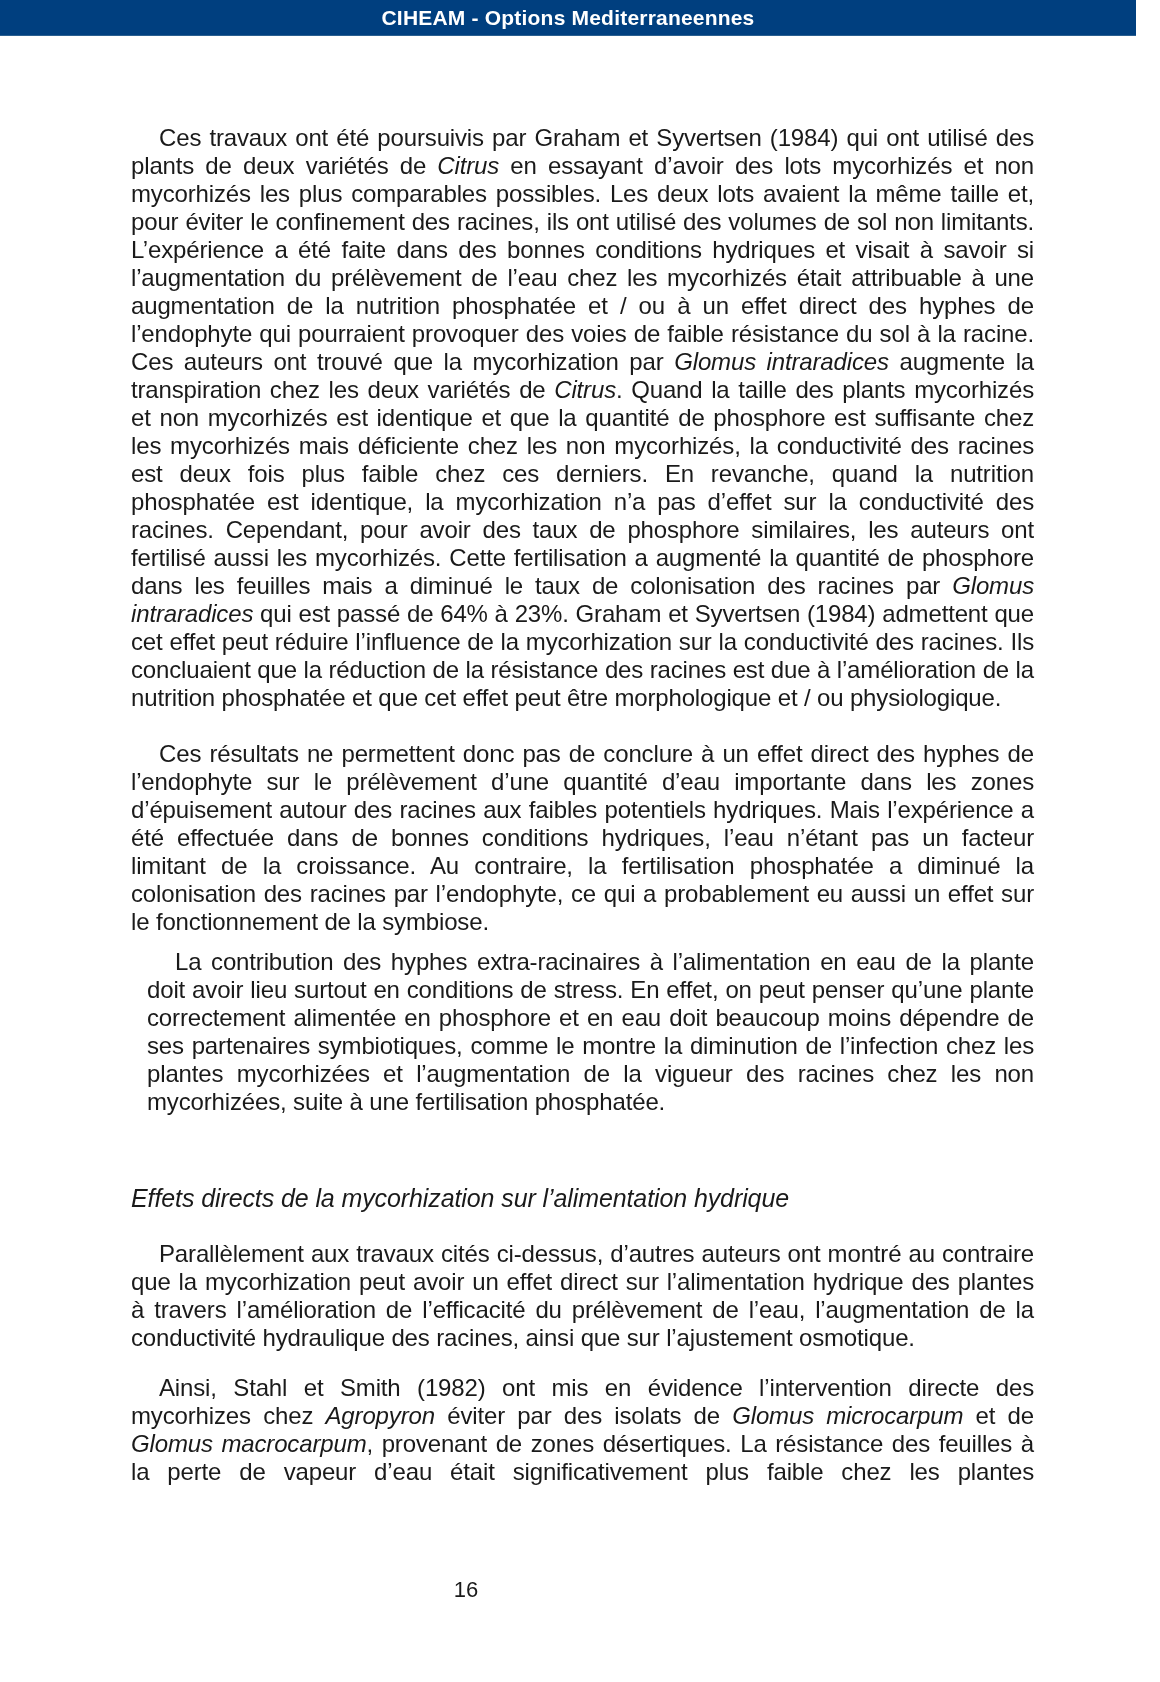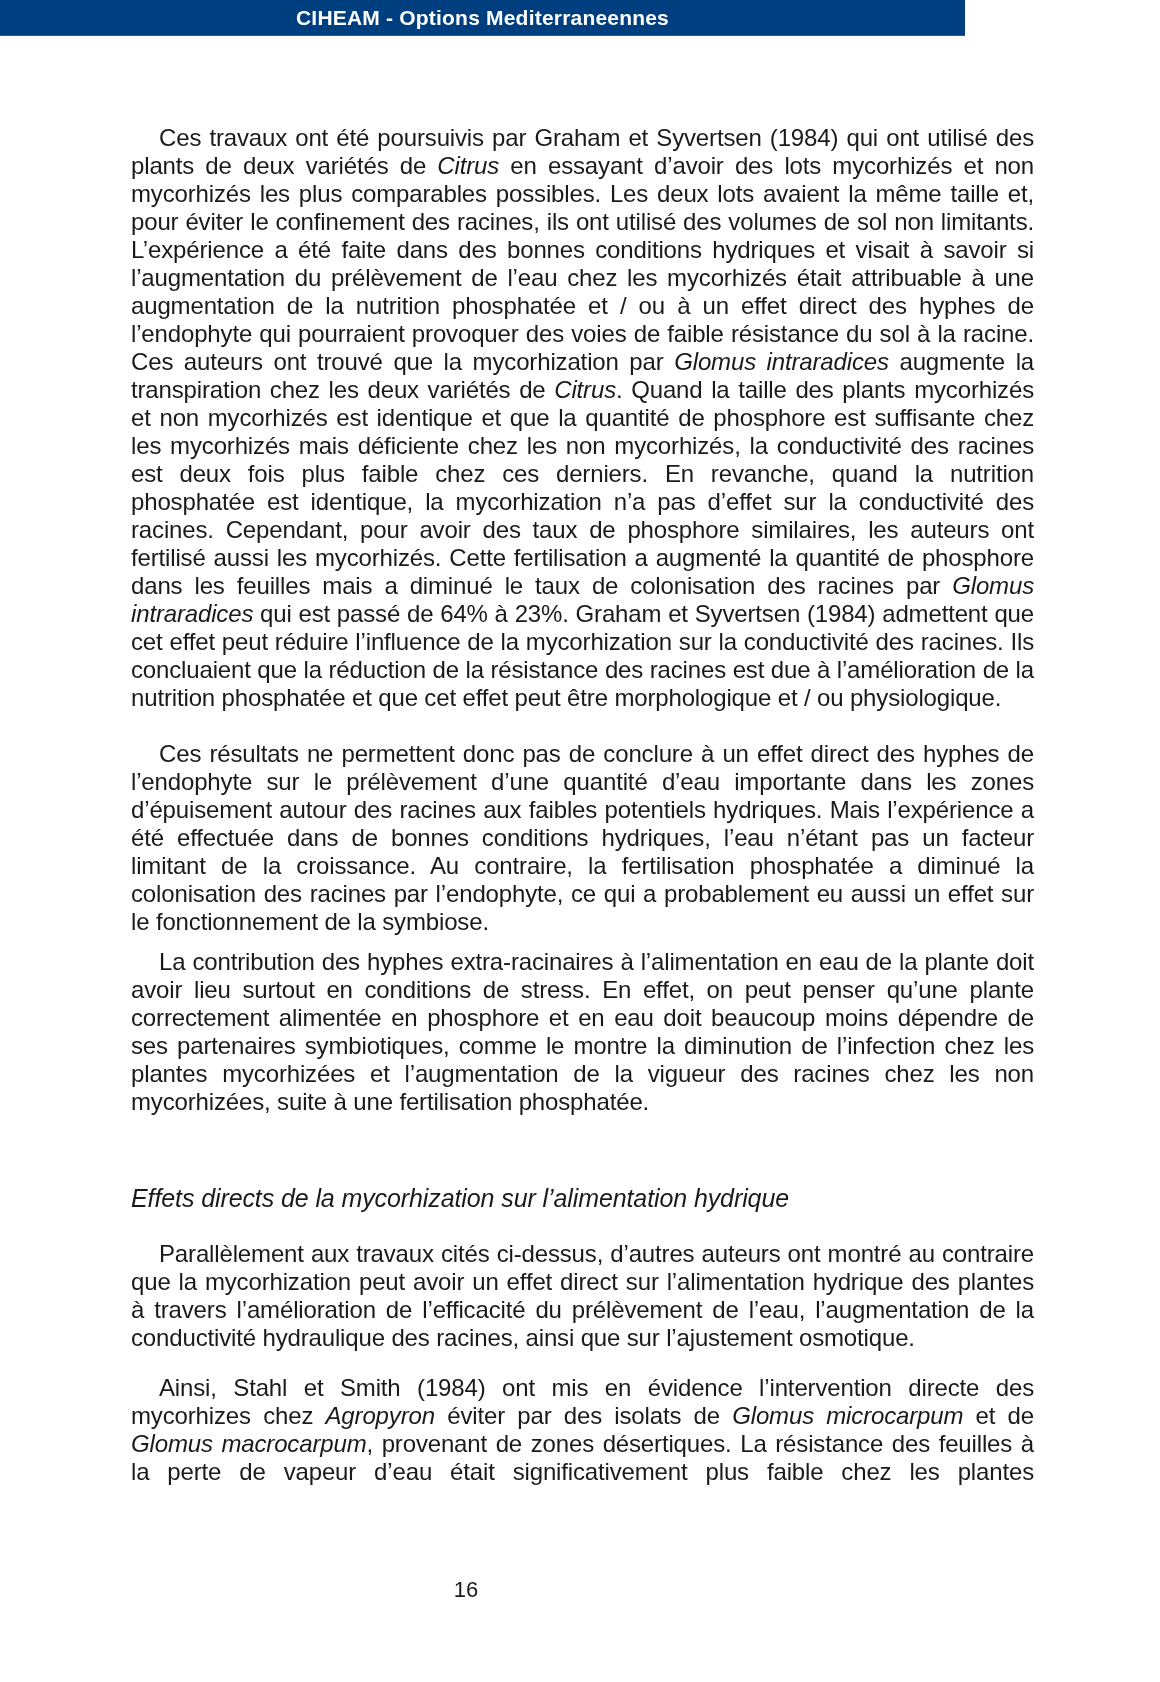--- a/index.html
+++ b/index.html
@@ -12,21 +12,21 @@
       height: 1682px;
       position: relative;
       overflow: hidden;
       font-family: "Liberation Sans", sans-serif;
       color: #1a1a1a;
     }
     .header-bar {
       position: absolute;
       left: 0;
       top: 0;
-      width: 965px;
+      width: 1136px;
       height: 35px;
       background: #003f7f;
       border-bottom: 1px solid #2a5f90;
       display: flex;
       align-items: center;
       justify-content: center;
     }
     .header-title {
       color: #ffffff;
       font-weight: bold;
@@ -44,21 +44,21 @@
       margin: 0;
       font-size: 24px;
       line-height: 28px;
       text-align: justify;
       text-indent: 28px;
       hyphens: none;
       letter-spacing: -0.15px;
     }
     .para-1 { margin-bottom: 28px; }
     .para-2 { margin-bottom: 12px; }
-    .para-3 { margin-bottom: 66px; }
+    .para-3 { margin-bottom: 66px; margin-left: 16px; }
     .section-heading {
       margin: 0 0 26px 0;
       font-size: 25px;
       line-height: 32px;
       font-weight: normal;
       color: #1a1a1a;
       letter-spacing: -0.1px;
       font-style: italic;
     }
     .para-4 { margin-bottom: 22px; }
@@ -99,17 +99,17 @@
     <span>La contribution des hyphes extra-racinaires à l’alimentation en eau de la plante doit avoir lieu surtout en conditions de stress. En effet, on peut penser qu’une plante correctement alimentée en phosphore et en eau doit beaucoup moins dépendre de ses partenaires symbiotiques, comme le montre la diminution de l’infection chez les plantes mycorhizées et l’augmentation de la vigueur des racines chez les non mycorhizées, suite à une fertilisation phosphatée.</span>
   </p>
 
   <h2 class="section-heading">Effets directs de la mycorhization sur l’alimentation hydrique</h2>
 
   <p class="para para-4">
     <span>Parallèlement aux travaux cités ci-dessus, d’autres auteurs ont montré au contraire que la mycorhization peut avoir un effet direct sur l’alimentation hydrique des plantes à travers l’amélioration de l’efficacité du prélèvement de l’eau, l’augmentation de la conductivité hydraulique des racines, ainsi que sur l’ajustement osmotique.</span>
   </p>
 
   <p class="para para-5 para-5-last">
-    <span>Ainsi, Stahl et Smith (1984) ont mis en évidence l’intervention directe des mycorhizes chez </span><em>Agropyron</em><span> éviter par des isolats de </span><em>Glomus microcarpum</em><span> et de </span><em>Glomus macrocarpum</em><span>, provenant de zones désertiques. La résistance des feuilles à la perte de vapeur d’eau était significativement plus faible chez les plantes</span>
+    <span>Ainsi, Stahl et Smith (1982) ont mis en évidence l’intervention directe des mycorhizes chez </span><em>Agropyron</em><span> éviter par des isolats de </span><em>Glomus microcarpum</em><span> et de </span><em>Glomus macrocarpum</em><span>, provenant de zones désertiques. La résistance des feuilles à la perte de vapeur d’eau était significativement plus faible chez les plantes</span>
   </p>
 </div>
 
 <div class="page-number">16</div>
 
 </body></html>

